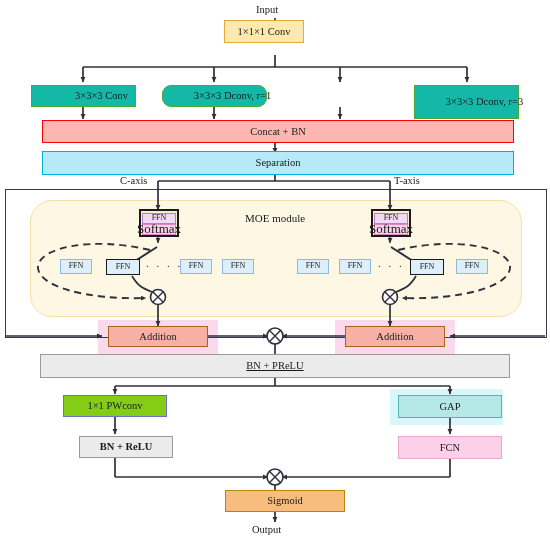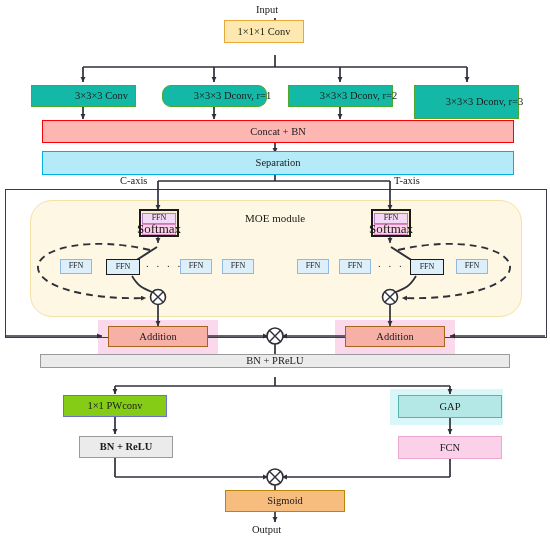--- a/index.html
+++ b/index.html
@@ -148,21 +148,20 @@
   <div class="lbl" style="left:256px;top:4px;">Input</div>
   <div class="lbl" style="left:252px;top:524px;">Output</div>
   <div class="lbl" style="left:120px;top:175px;">C-axis</div>
   <div class="lbl" style="left:394px;top:175px;">T-axis</div>
   <div class="lbl" style="left:245px;top:212px;font-size:11px;">MOE module</div>
 
   <div class="node n-conv1" style="left:224px;top:20px;width:80px;height:23px;">1×1×1 Conv</div>
 
   <div class="node n-green" style="left:31px;top:85px;width:105px;height:22px;">3×3×3 Conv</div>
   <div class="node n-green" style="left:162px;top:85px;width:105px;height:22px;border-radius:9px;">3×3×3 Dconv, r=1</div>
-  <div class="node n-green" style="left:288px;top:85px;width:105px;height:22px;">3×3×3 Dconv, r=2</div>
   <div class="node n-green" style="left:414px;top:85px;width:105px;height:34px;">3×3×3 Dconv, r=3</div>
 
   <div class="node n-concat" style="left:42px;top:120px;width:472px;height:23px;">Concat + BN</div>
   <div class="node n-sep" style="left:42px;top:151px;width:472px;height:24px;">Separation</div>
 
   <div class="node n-gate" style="left:139px;top:209px;width:40px;height:28px;">
     <span class="n-ffn-pink">FFN</span>
     <span class="n-softmax">Softmax</span>
   </div>
 
@@ -179,21 +178,21 @@
 
   <div class="node n-ffn" style="left:297px;top:259px;width:32px;height:15px;">FFN</div>
   <div class="node n-ffn" style="left:339px;top:259px;width:32px;height:15px;">FFN</div>
   <div class="dots" style="left:378px;top:260px;">∙ ∙ ∙ ∙</div>
   <div class="node n-ffn-sel" style="left:410px;top:259px;width:34px;height:16px;">FFN</div>
   <div class="node n-ffn" style="left:456px;top:259px;width:32px;height:15px;">FFN</div>
 
   <div class="node n-add" style="left:108px;top:326px;width:100px;height:21px;">Addition</div>
   <div class="node n-add" style="left:345px;top:326px;width:100px;height:21px;">Addition</div>
 
-  <div class="node n-bnprelu" style="left:40px;top:354px;width:470px;height:14px;">BN + PReLU</div>
+  <div class="node n-bnprelu" style="left:40px;top:354px;width:470px;height:24px;text-decoration:underline;">BN + PReLU</div>
 
   <div class="node n-pwconv" style="left:63px;top:395px;width:104px;height:22px;">1×1 PWconv</div>
   <div class="node n-bnrelu" style="left:79px;top:436px;width:94px;height:22px;font-weight:bold;">BN + ReLU</div>
 
   <div class="node n-gap" style="left:398px;top:395px;width:104px;height:23px;">GAP</div>
   <div class="node n-fcn" style="left:398px;top:436px;width:104px;height:23px;">FCN</div>
 
   <div class="node n-sigmoid" style="left:225px;top:490px;width:120px;height:22px;">Sigmoid</div>
 
 </div>

